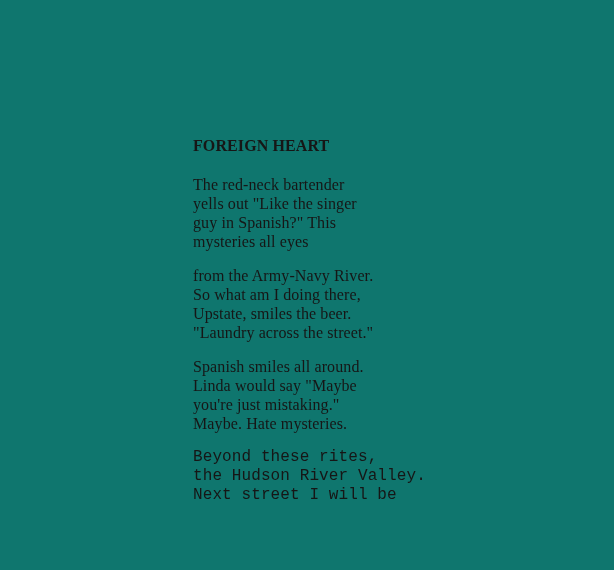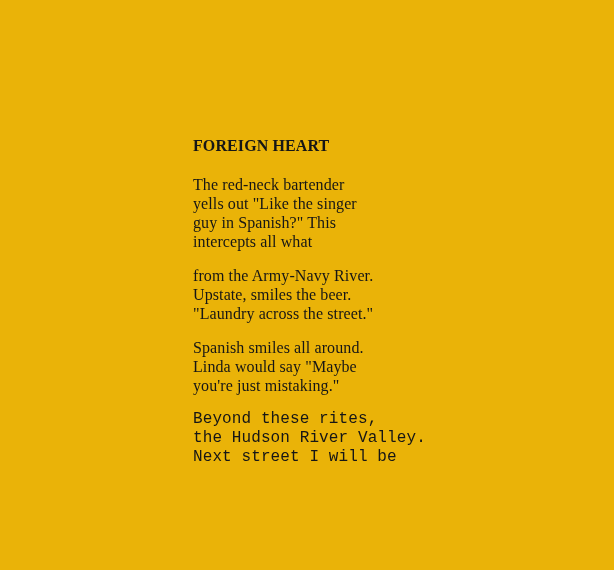--- a/index.html
+++ b/index.html
@@ -11,21 +11,21 @@
     height: 570px;
     background: #ffffff;
     position: relative;
     overflow: hidden;
     font-family: "Liberation Serif", "DejaVu Serif", serif;
     color: #161616;
   }
   .page {
     position: absolute;
     inset: 0;
-    background: #eab308;
+    background: #0f766e;
   }
   .poem {
     position: absolute;
     left: 193px;
     top: 136px;
     font-size: 16px;
     line-height: 19px;
     letter-spacing: 0.1px;
   }
   .poem-title {
@@ -50,33 +50,35 @@
 
 <div class="page">
   <div class="poem">
 
     <h1 class="poem-title">FOREIGN HEART</h1>
 
     <div class="stanza">
       <div class="line">The red-neck bartender</div>
       <div class="line">yells out "Like the singer</div>
       <div class="line">guy in Spanish?" This</div>
-      <div class="line">intercepts all what</div>
+      <div class="line">mysteries all eyes</div>
     </div>
 
     <div class="stanza">
       <div class="line">from the Army-Navy River.</div>
+      <div class="line">So what am I doing there,</div>
       <div class="line">Upstate, smiles the beer.</div>
       <div class="line">"Laundry across the street."</div>
     </div>
 
     <div class="stanza">
       <div class="line">Spanish smiles all around.</div>
       <div class="line">Linda would say "Maybe</div>
       <div class="line">you're just mistaking."</div>
+      <div class="line">Maybe. Hate mysteries.</div>
     </div>
 
     <div class="stanza">
       <div class="line">Beyond these rites,</div>
       <div class="line">the Hudson River Valley.</div>
       <div class="line">Next street I will be</div>
     </div>
 
   </div>
 </div>

